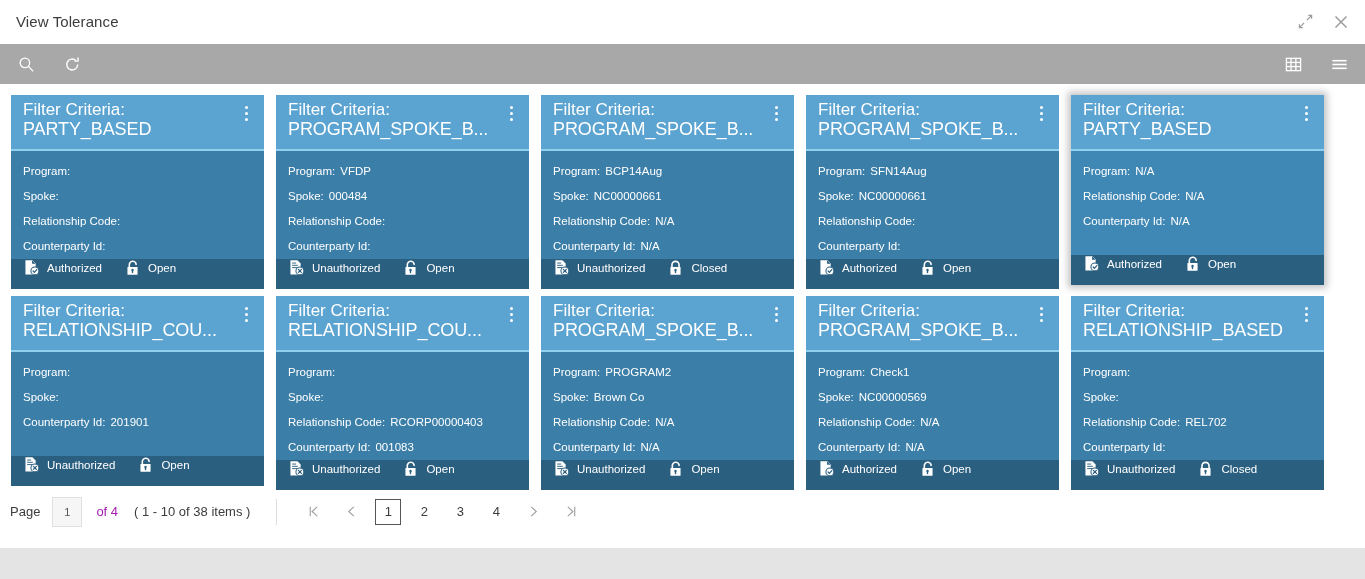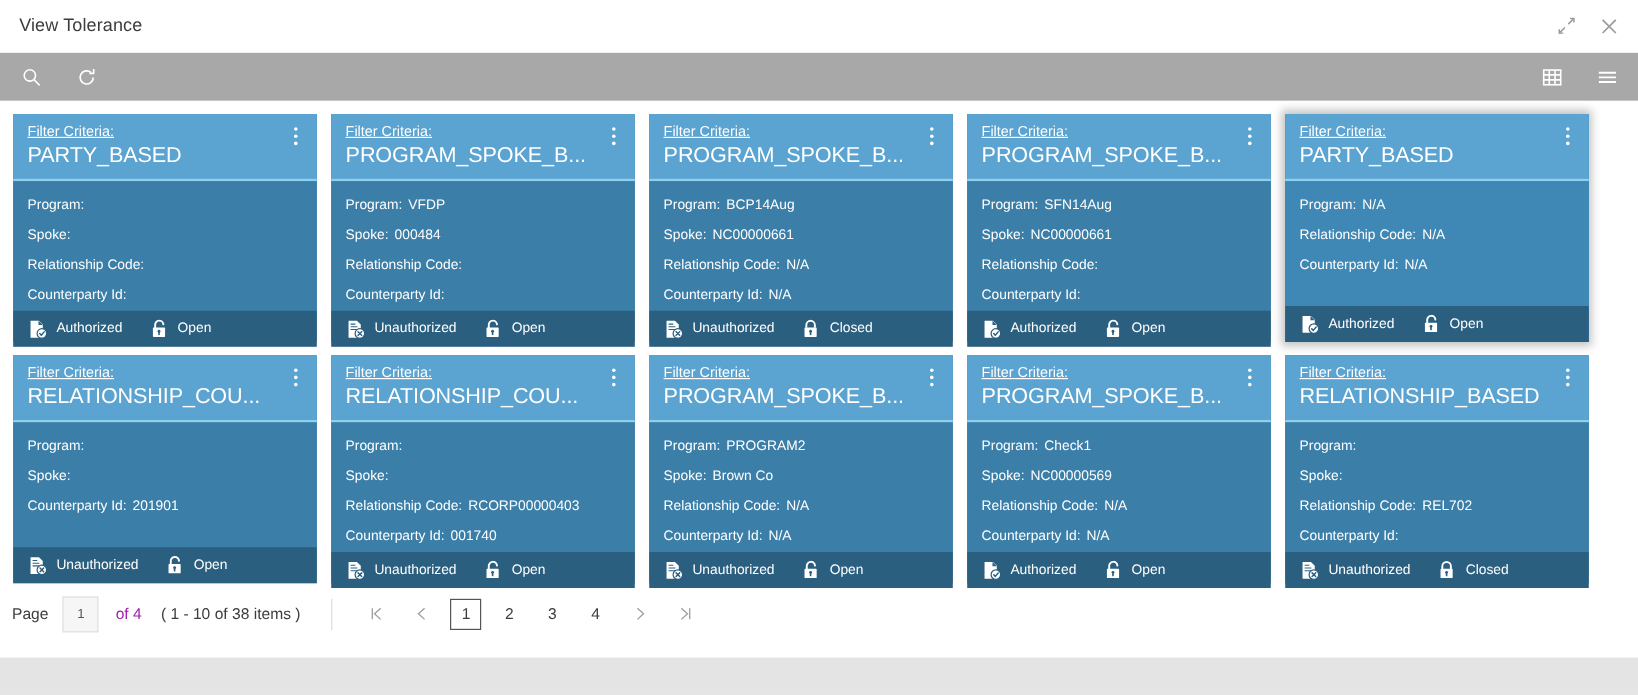--- a/index.html
+++ b/index.html
@@ -97,25 +97,24 @@
     background: #5ba3d0;
     height: 56px;
     min-height: 56px;
     padding: 7px 10px 0 12px;
     display: flex;
     border-bottom: 2px solid #8fd0ef;
   }
   .card.selected .card-head { background: #5ba3d0; }
   .card-head-text { flex: 1; min-width: 0; }
   .card-crit-label {
-    font-size: 12px;
+    font-size: 17px;
     color: #ffffff;
     line-height: 15px;
     white-space: nowrap;
-    text-decoration: underline;
   }
   .card-crit-value {
     font-size: 18px;
     color: #ffffff;
     line-height: 24px;
     white-space: nowrap;
     overflow: hidden;
     text-overflow: clip;
     letter-spacing: -.1px;
   }
@@ -148,21 +147,21 @@
     white-space: nowrap;
     overflow: hidden;
   }
   .field .fv { margin-left: 5px; }
 
   .card-foot {
     height: 30px;
     min-height: 30px;
     background: #2b5f80;
     display: flex;
-    align-items: center;
+    align-items: flex-start;
     padding-left: 12px;
   }
   .foot-item {
     display: flex;
     align-items: center;
     gap: 7px;
     font-size: 11.5px;
     color: #ffffff;
     white-space: nowrap;
   }
@@ -576,21 +575,21 @@
             <div class="kebab">
               <i></i>
               <i></i>
               <i></i>
             </div>
           </div>
           <div class="card-body">
             <div class="field"><span>Program:</span><span class="fv"></span></div>
             <div class="field"><span>Spoke:</span><span class="fv"></span></div>
             <div class="field"><span>Relationship Code:</span><span class="fv">RCORP00000403</span></div>
-            <div class="field"><span>Counterparty Id:</span><span class="fv">001740</span></div>
+            <div class="field"><span>Counterparty Id:</span><span class="fv">001083</span></div>
           </div>
           <div class="card-foot">
             <div class="foot-item">
               <span class="foot-ico">
                 <svg width="17" height="17" viewBox="0 0 18 18" fill="none">
                   <path d="M2.6 1.4 H10 L13.4 4.7 V16.3 H2.6 Z" fill="#ffffff"></path>
                   <path d="M4.4 4.3 H8.6" stroke="#2b5f80" stroke-width="1"></path>
                   <path d="M4.4 6.7 H10.4" stroke="#2b5f80" stroke-width="1"></path>
                   <path d="M4.4 9.1 H10.4" stroke="#2b5f80" stroke-width="1"></path>
                   <circle cx="12.6" cy="12.6" r="4.2" fill="#ffffff" stroke="#2b5f80" stroke-width="1.1"></circle>

